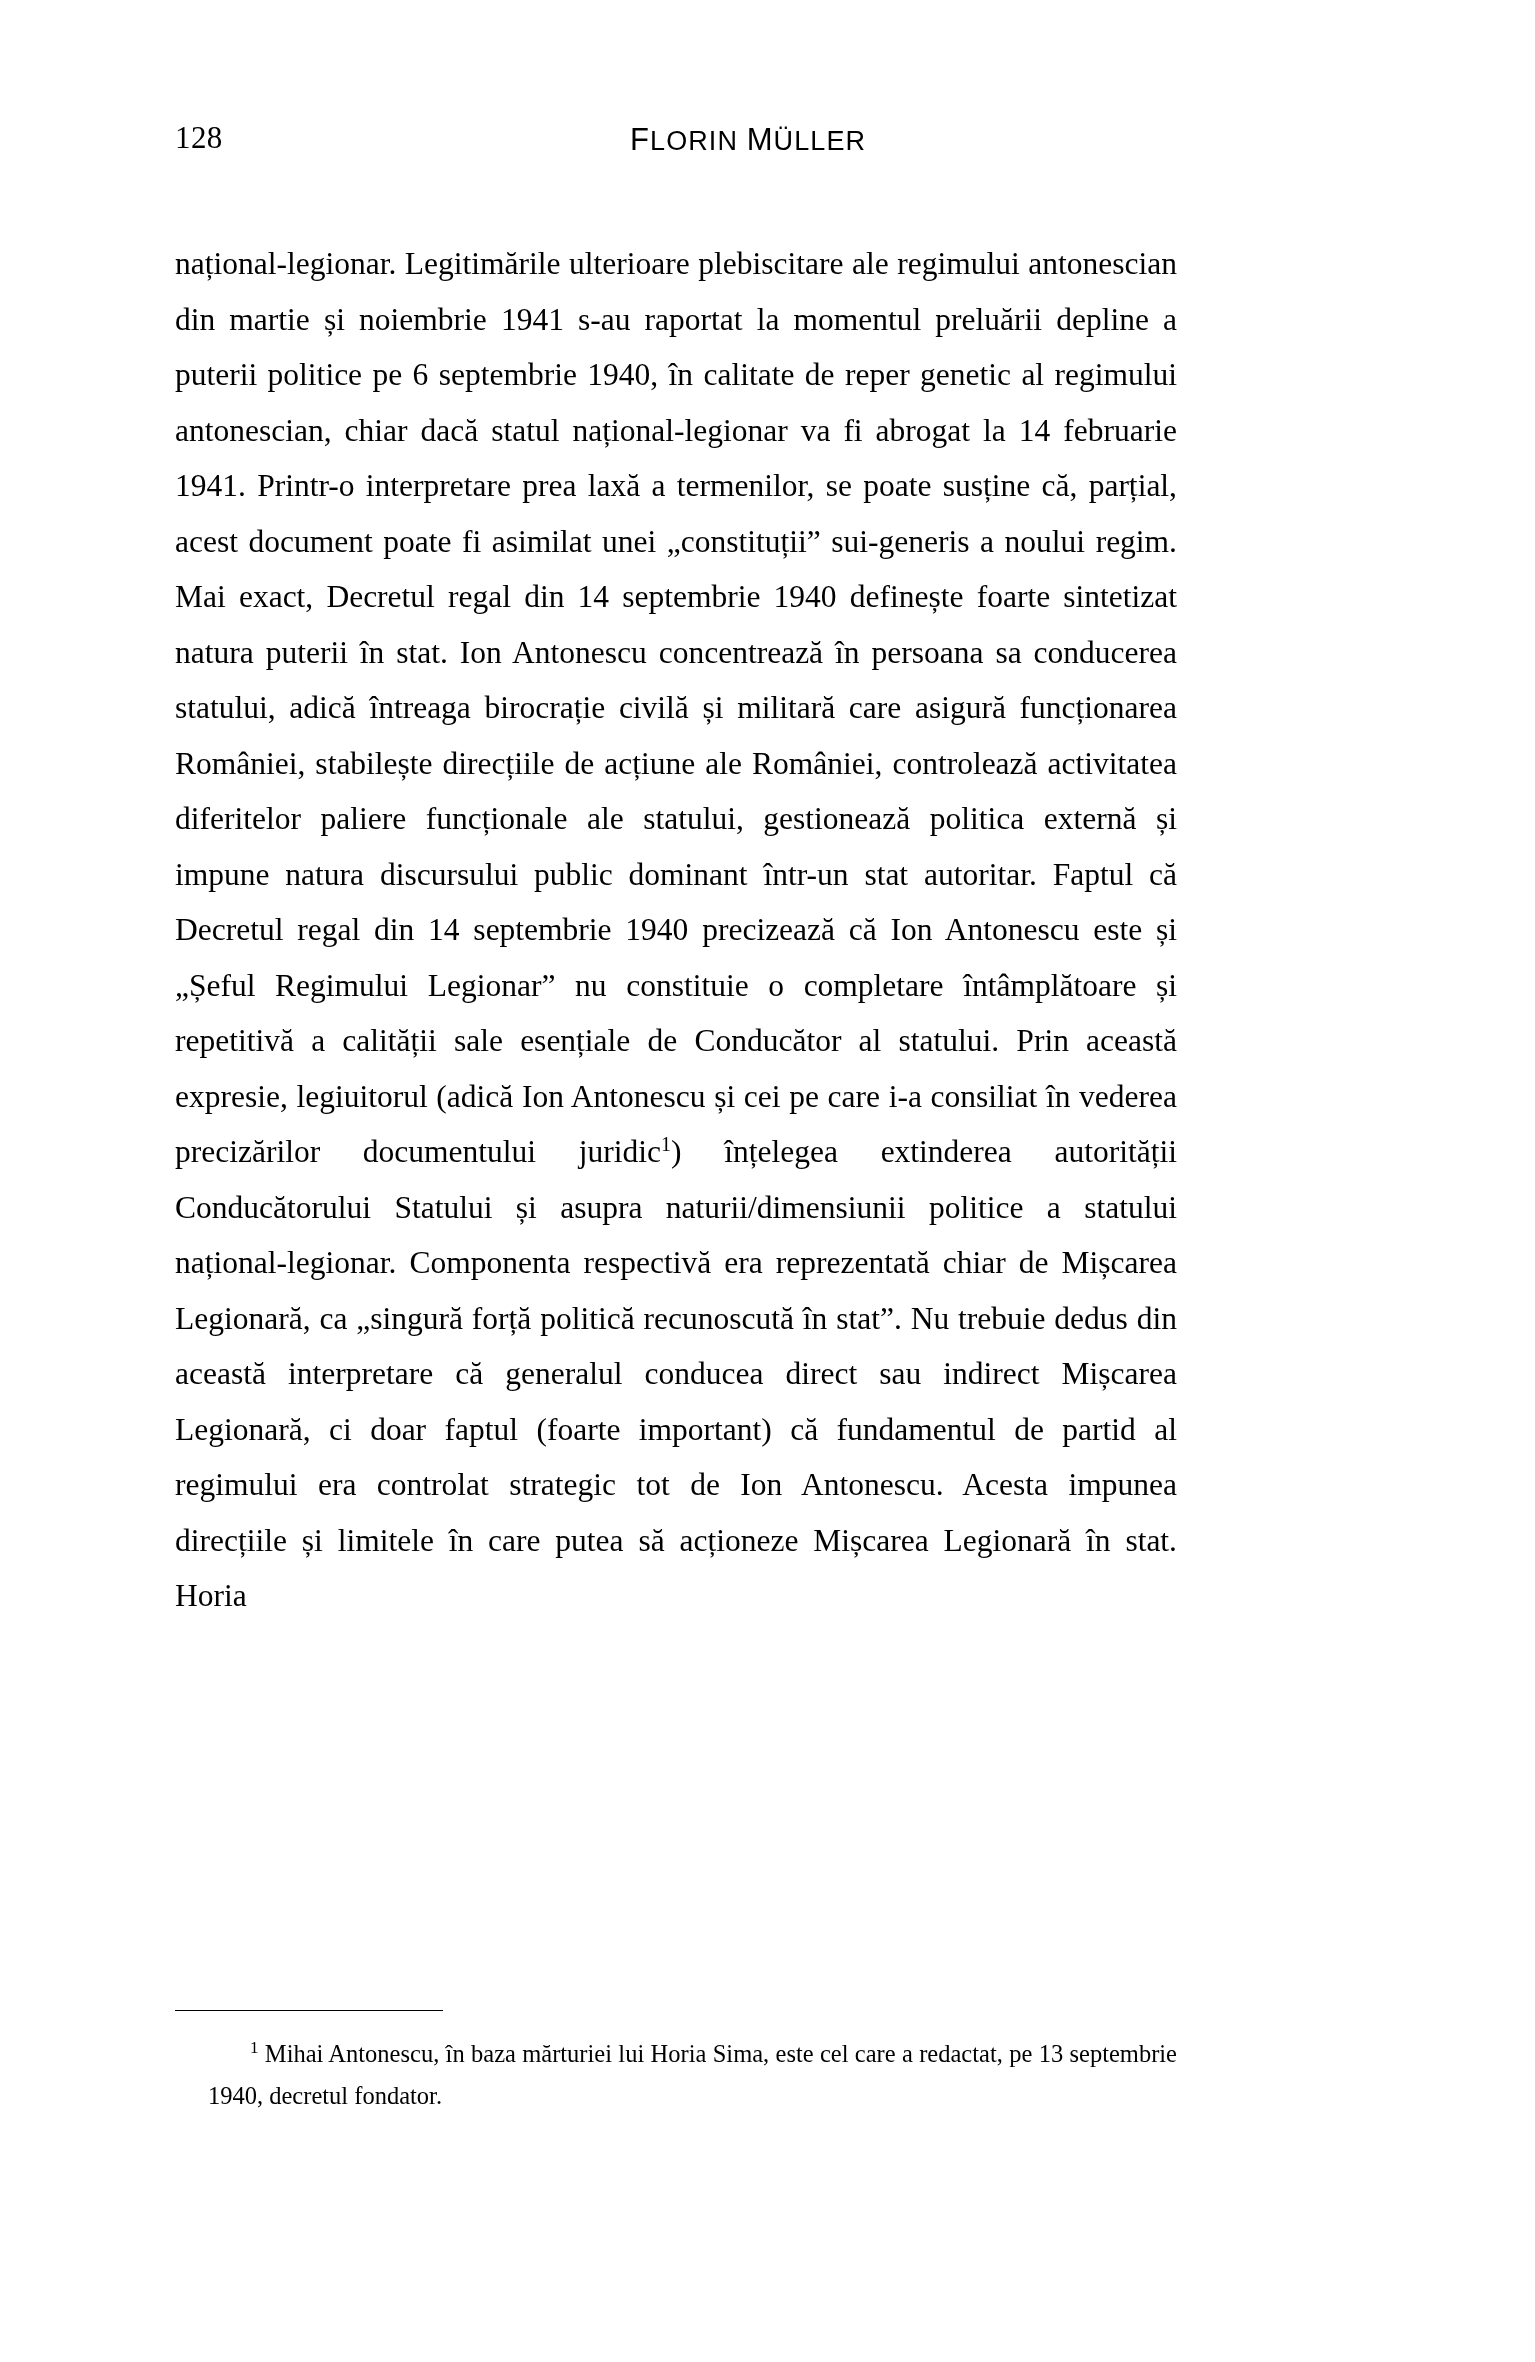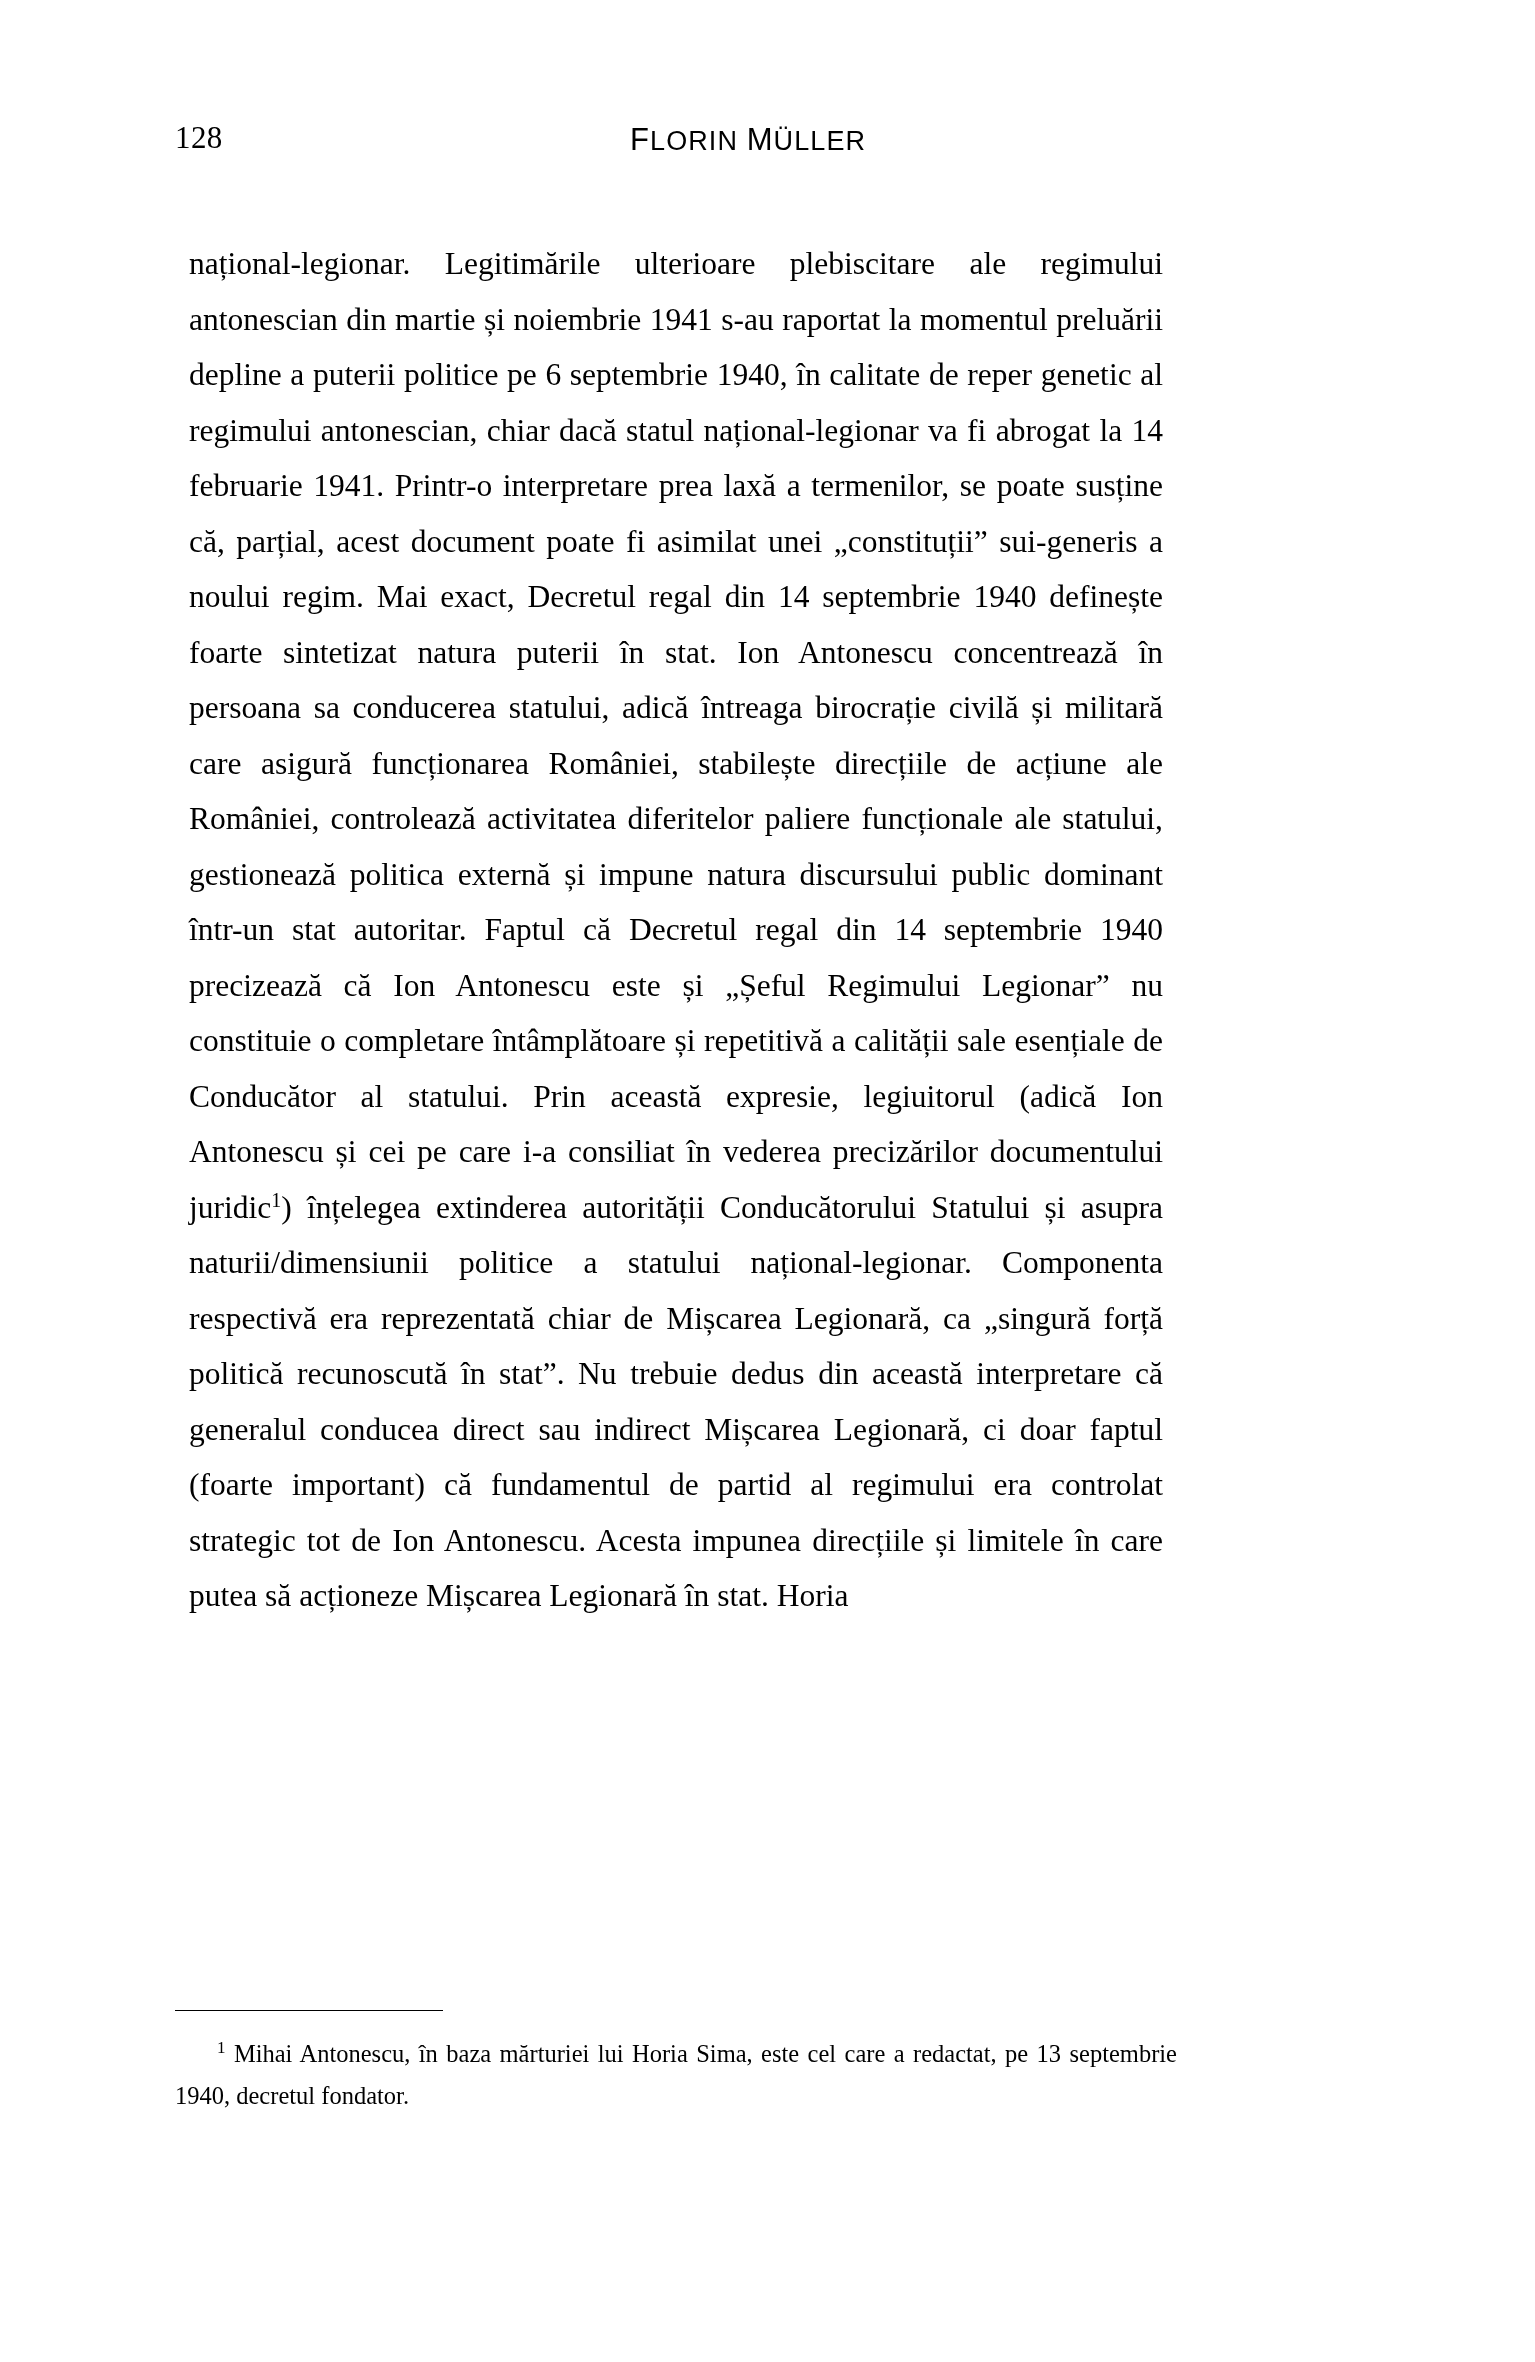--- a/index.html
+++ b/index.html
@@ -57,21 +57,21 @@
   .body-text {
     font-size: 31.5px;
     line-height: 55.5px;
     text-align: justify;
     text-justify: inter-word;
     width: 1002px;
     hyphens: manual;
     font-family: "Liberation Serif", serif;
   }
   .body-text p {
-    margin: 14px;
+    margin: 0;
   }
   .sup-note {
     font-size: 20px;
     vertical-align: super;
     line-height: 0;
   }
   .footnote-area {
     position: absolute;
     left: 175px;
     top: 2010px;
@@ -81,20 +81,21 @@
     width: 268px;
     height: 0;
     border-top: 1.6px solid #000;
     margin-bottom: 22px;
   }
   .footnote-text {
     font-size: 24.5px;
     line-height: 42px;
     text-align: justify;
     font-family: "Liberation Serif", serif;
+    margin-left: 33px;
   }
   .footnote-text .fn-indent {
     display: inline-block;
     width: 42px;
   }
   .footnote-text .fn-marker {
     font-size: 17px;
     vertical-align: super;
     line-height: 0;
   }

